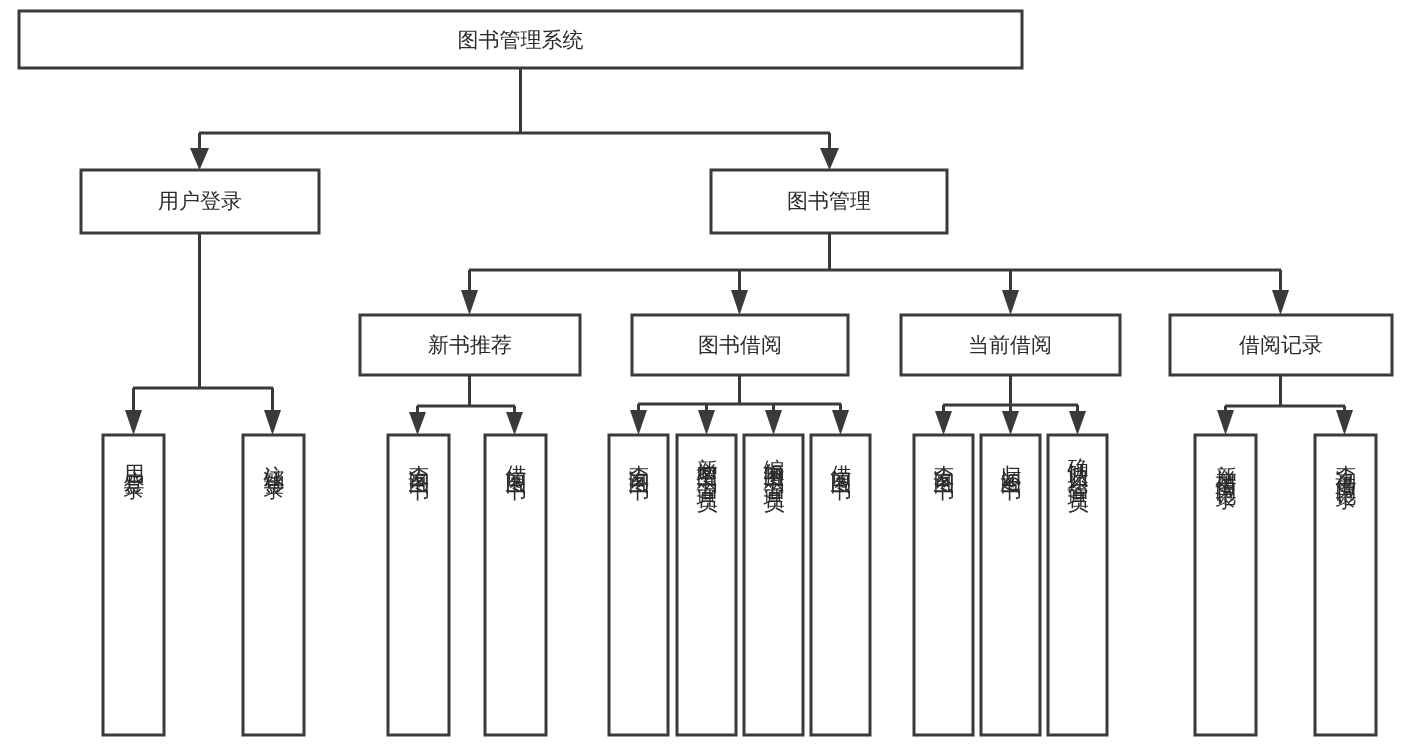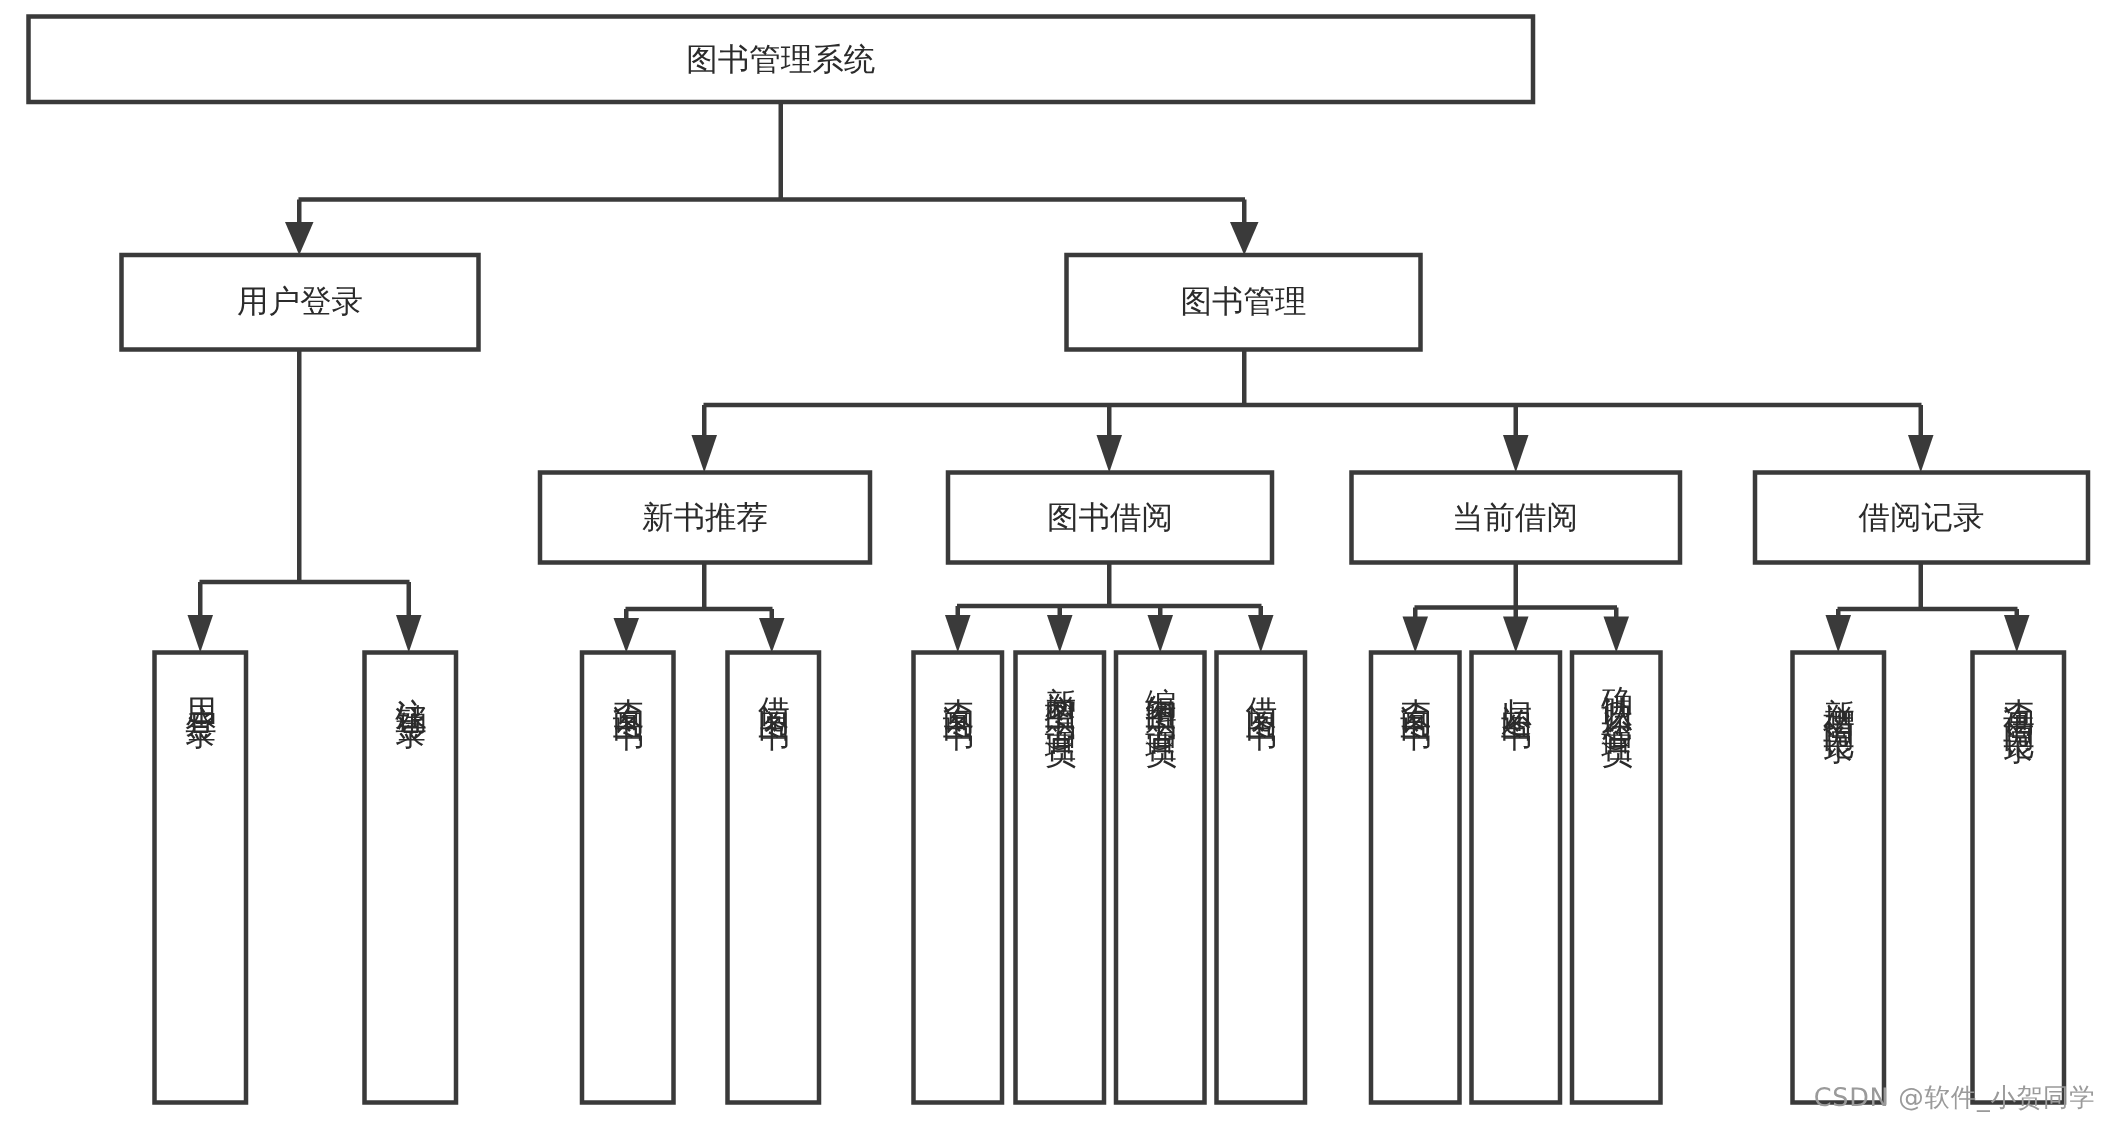--- a/index.html
+++ b/index.html
@@ -217,14 +217,13 @@
   <div class="node-label-v-wrap" style="left:1048px; top:441px; width:59px; height:290px;">
     <span class="node-label-v">确认归还（管理员）</span>
   </div>
   <div class="node-label-v-wrap" style="left:1195px; top:448px; width:61px; height:280px;">
     <span class="node-label-v">新增借阅记录</span>
   </div>
   <div class="node-label-v-wrap" style="left:1315px; top:448px; width:61px; height:280px;">
     <span class="node-label-v">查询借阅记录</span>
   </div>
 
-  <div class="watermark">CSDN @软件_小贺同学</div>
 </div>
 
 </body></html>

